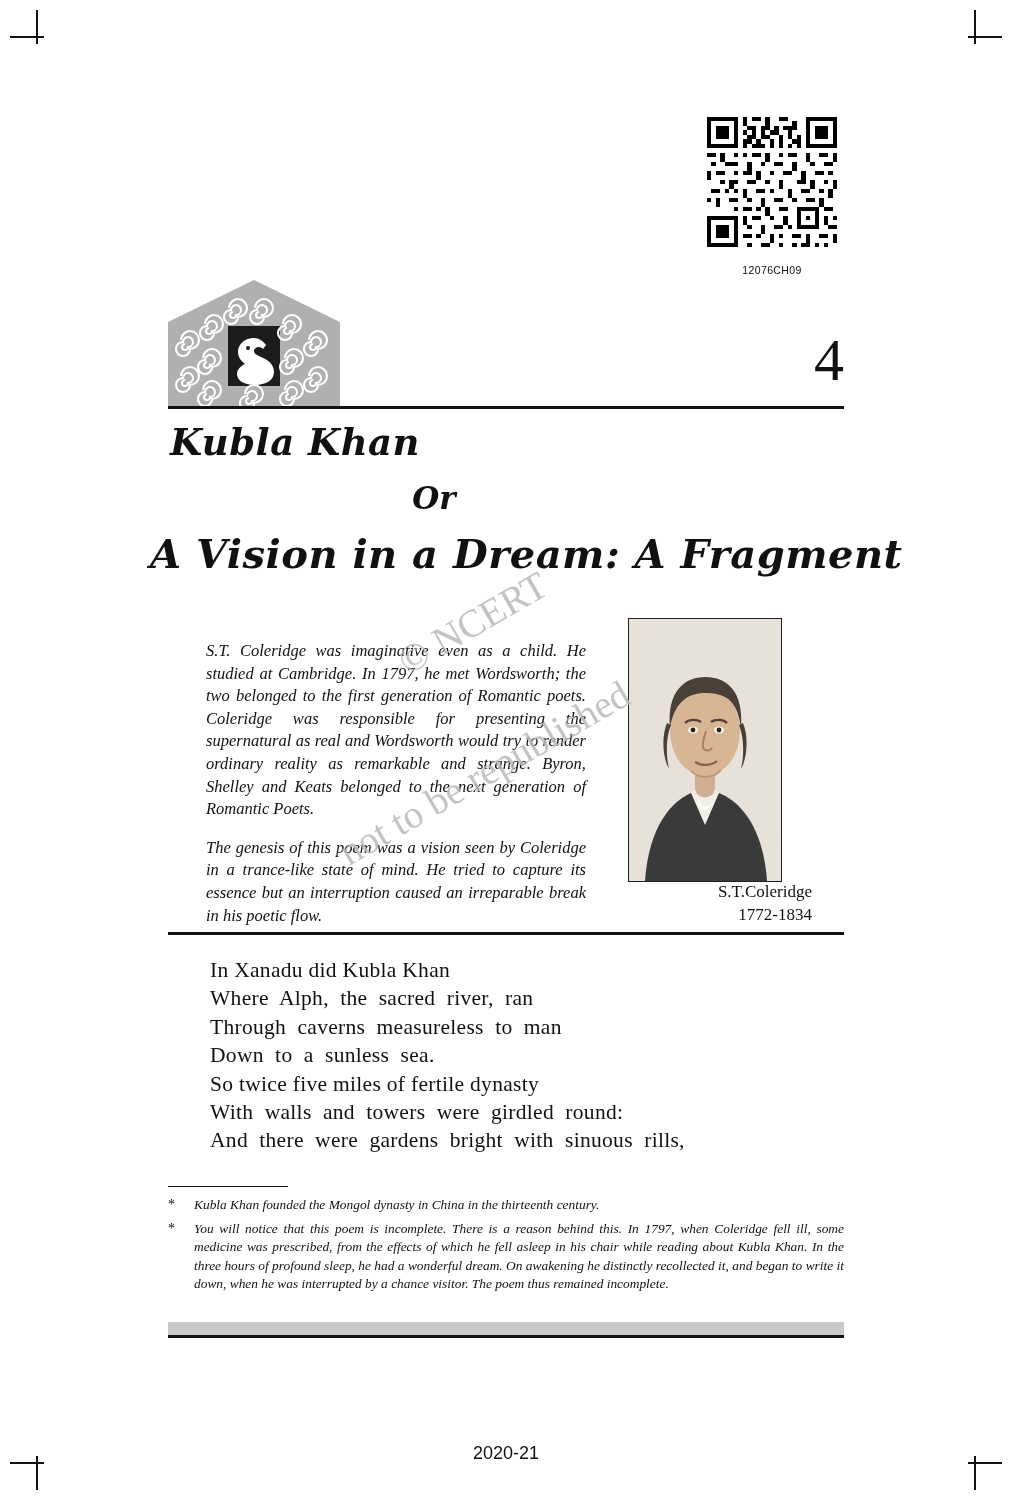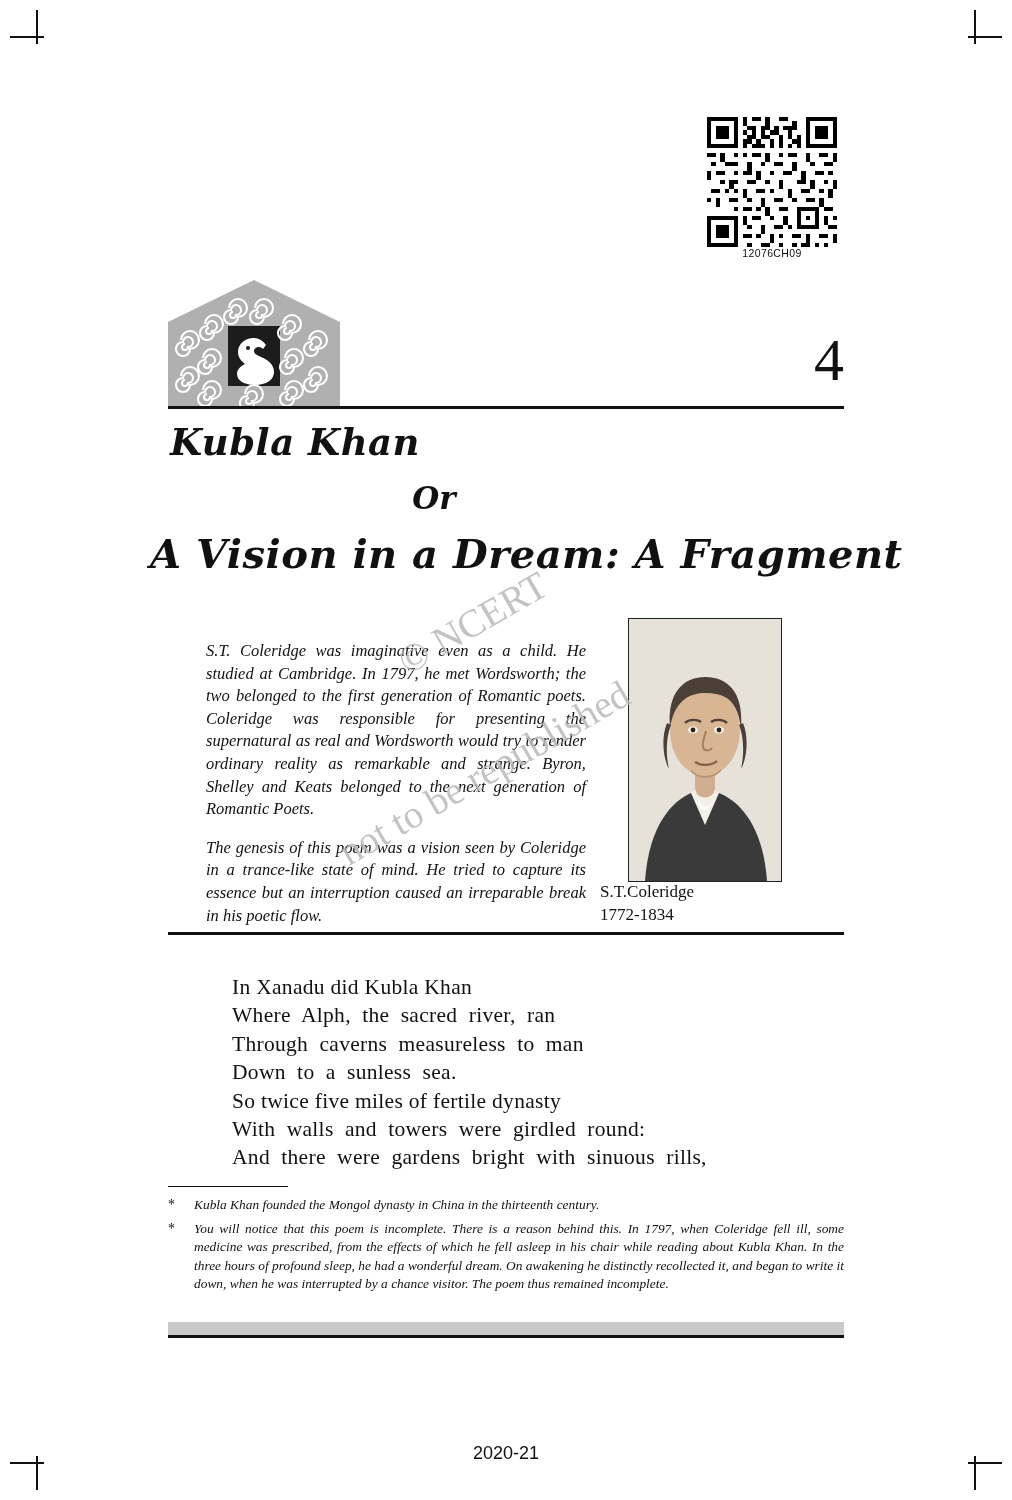--- a/index.html
+++ b/index.html
@@ -41,21 +41,21 @@
   }
   .qr {
     width: 130px;
     height: 130px;
     display: block;
   }
   .qr-label {
     font-family: "Liberation Sans", sans-serif;
     font-size: 10.5px;
     letter-spacing: 0.4px;
-    margin-top: 0;
+    margin-top: 17px;
     color: #111;
   }
 
   
   .emblem {
     position: absolute;
     left: 168px;
     top: 280px;
     width: 172px;
     height: 126px;
@@ -145,48 +145,47 @@
     border: 1px solid #222;
     background: #e8e4dd;
     overflow: hidden;
     position: relative;
   }
   .portrait-caption {
     position: absolute;
     left: 600px;
     top: 880px;
     width: 212px;
-    text-align: left;
+    text-align: right;
     font-family: "Liberation Serif", serif;
     font-size: 17px;
     line-height: 23px;
     color: #111;
   }
 
   .rule-bio {
     position: absolute;
     left: 168px;
     top: 932px;
     width: 676px;
     height: 3px;
     background: #111;
   }
 
   
   .poem {
     position: absolute;
-    left: 232px;
+    left: 210px;
     top: 956px;
     width: 640px;
     font-family: "Liberation Serif", serif;
     font-size: 21.5px;
     line-height: 28.4px;
     color: #111;
     letter-spacing: 0.3px;
-    margin-top: 17px;
   }
   .poem div { white-space: pre; }
 
   
   .fn-rule {
     position: absolute;
     left: 168px;
     top: 1186px;
     width: 120px;
     height: 1px;

